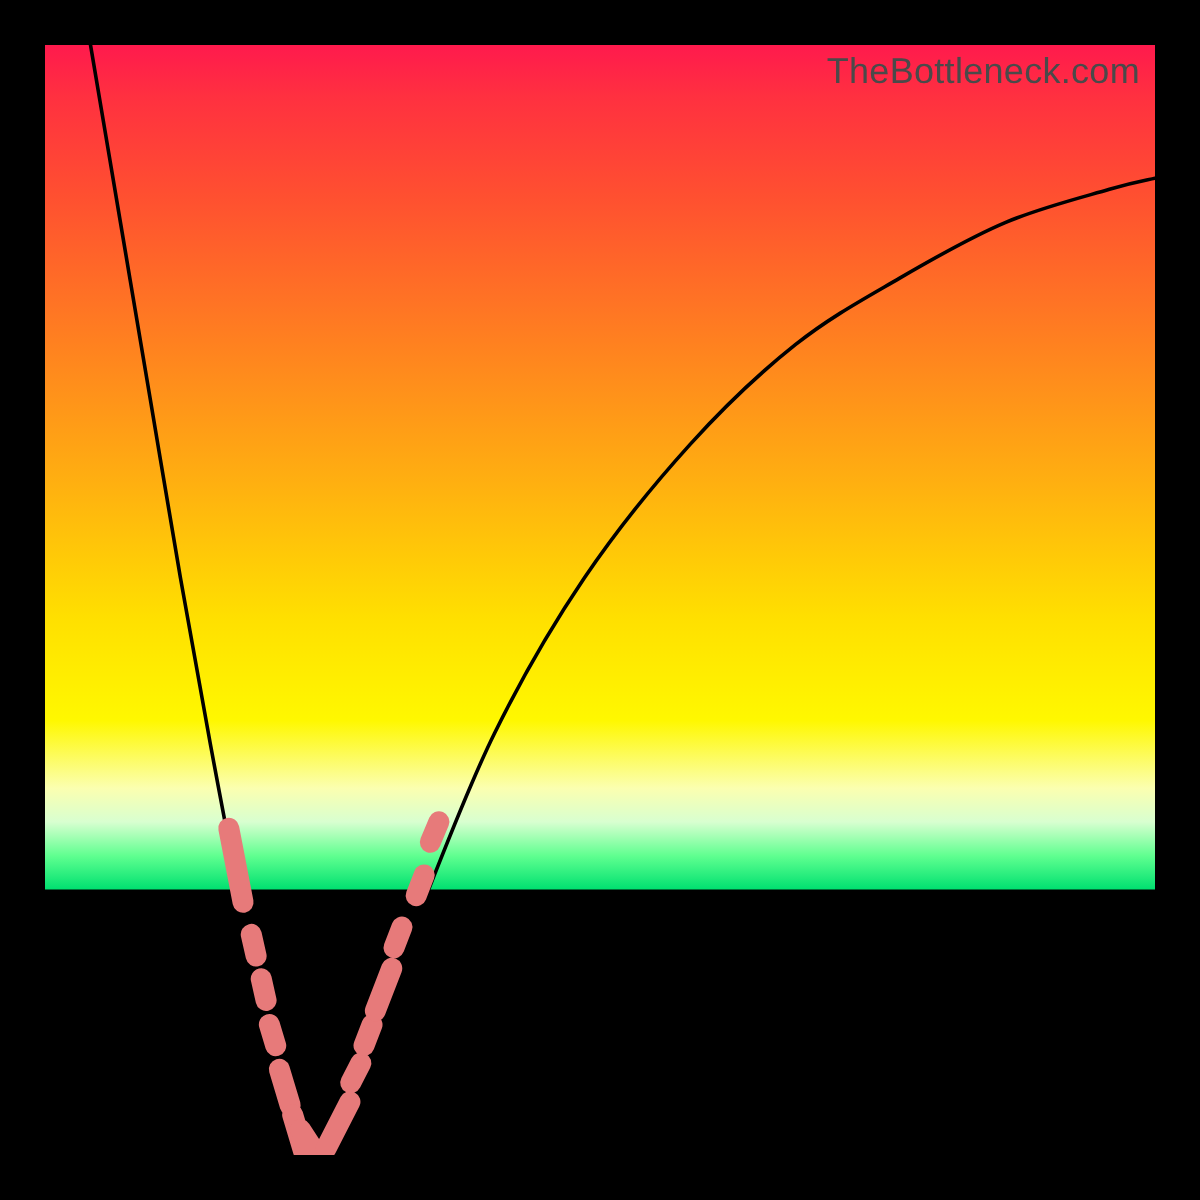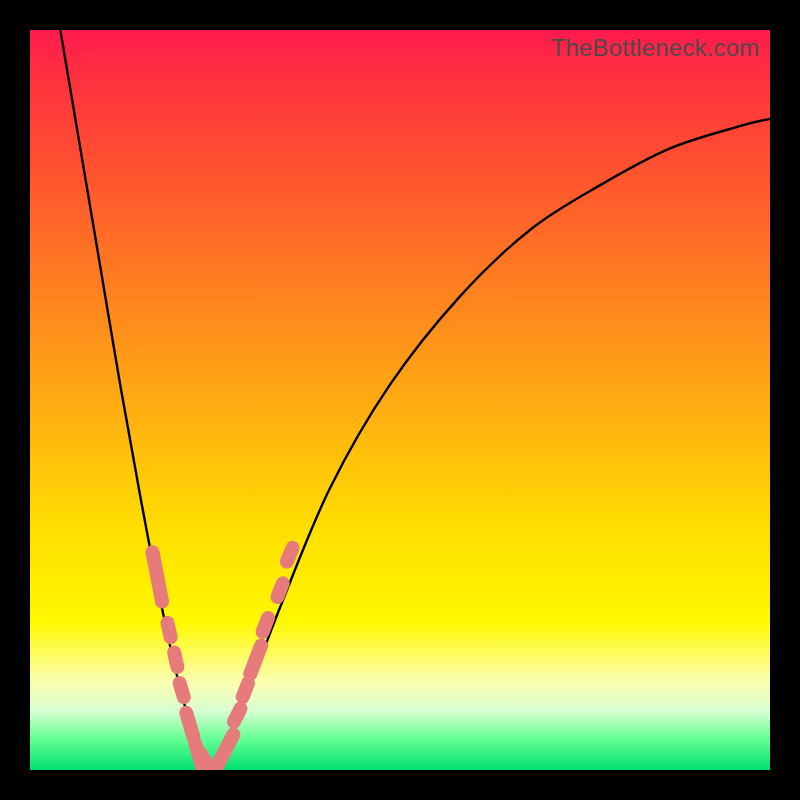--- a/index.html
+++ b/index.html
@@ -9,21 +9,21 @@
     height: 800px;
     background: #000000;
     overflow: hidden;
     font-family: Arial, Helvetica, sans-serif;
   }
   .frame {
     position: absolute;
     left: 30px;
     top: 30px;
     width: 740px;
-    height: 740px;
+    height: 563px;
     background: linear-gradient(to bottom,
       #ff1a4d 0%,
       #ff3040 6%,
       #ff5030 18%,
       #ff8020 35%,
       #ffb010 52%,
       #ffe000 68%,
       #fff800 80%,
       #fbffb0 88%,
       #d8ffd0 92%,

